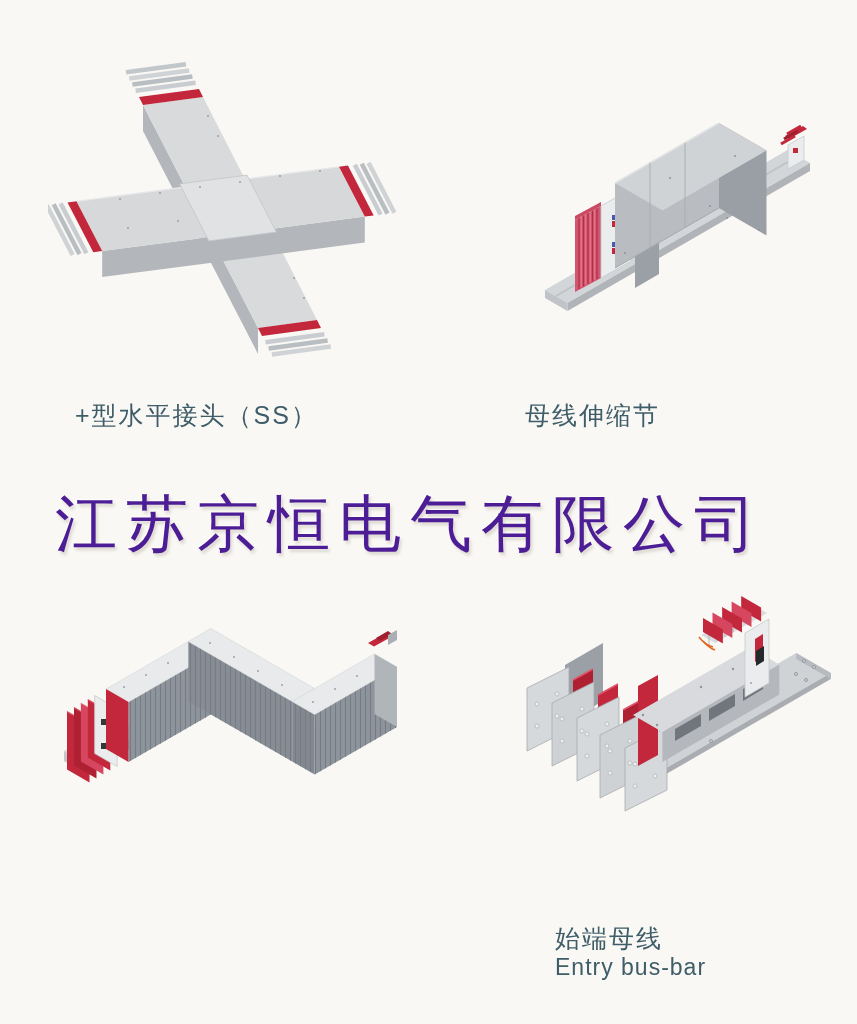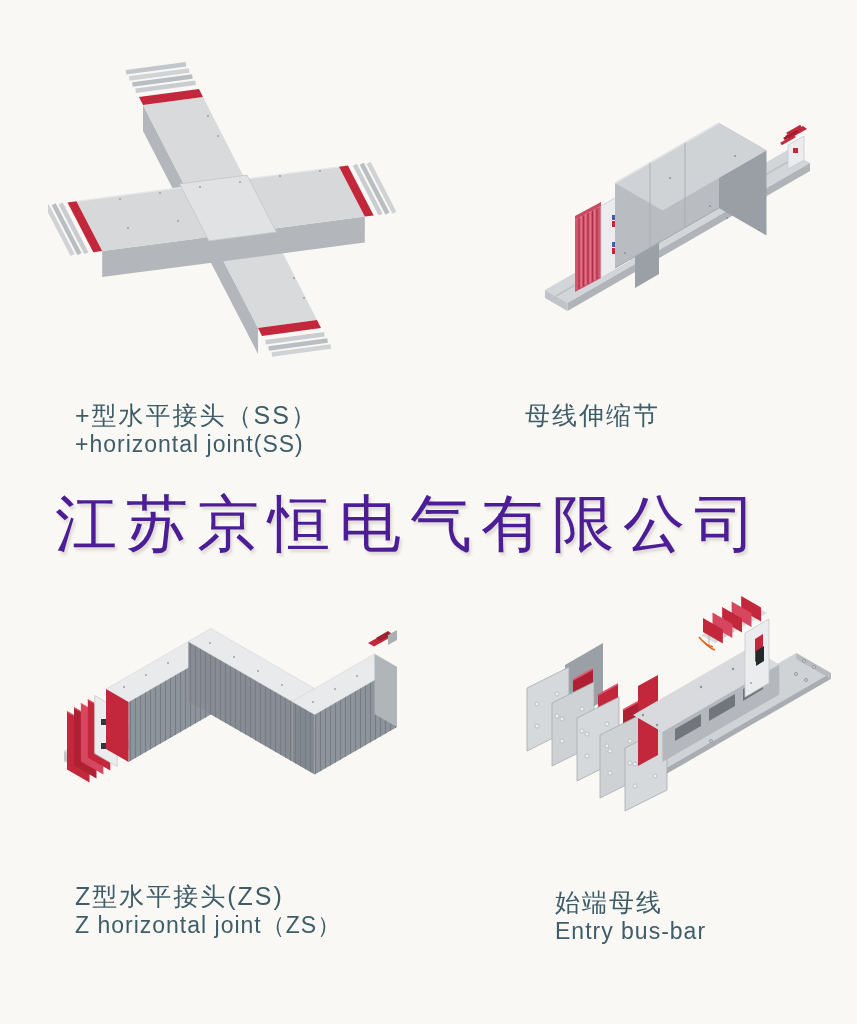--- a/index.html
+++ b/index.html
@@ -306,32 +306,27 @@
     <g>
       <polygon points="240,50 264,36 264,100 240,114" fill="#eaeced" stroke="#c7cacd" stroke-width="0.8"></polygon>
       <polygon points="250,56 258,51 258,74 250,79" fill="#c3273b"></polygon>
       <polygon points="251,68 259,63 259,78 251,83" fill="#26292c"></polygon>
       <circle cx="246" cy="100" r="1" fill="#9aa0a5"></circle>
     </g>
   </svg>
 
   <div class="caption" style="left:75px;top:388px">
     <div class="zh">+型水平接头（SS）</div>
-    <div class="en">+horizontal joint(SS)</div>
   </div>
 
   <div class="caption" style="left:525px;top:388px">
     <div class="zh">母线伸缩节</div>
   </div>
 
   <div class="watermark">江苏京恒电气有限公司</div>
 
-  <div class="caption" style="left:75px;top:869px">
-    <div class="zh">Z型水平接头(ZS)</div>
-    <div class="en">Z horizontal joint（ZS）</div>
-  </div>
-
-  <div class="caption" style="left:555px;top:875px">
+
+  <div class="caption" style="left:555px;top:911px">
     <div class="zh">始端母线</div>
     <div class="en">Entry bus-bar</div>
   </div>
 
 </div>
 
 </body></html>

